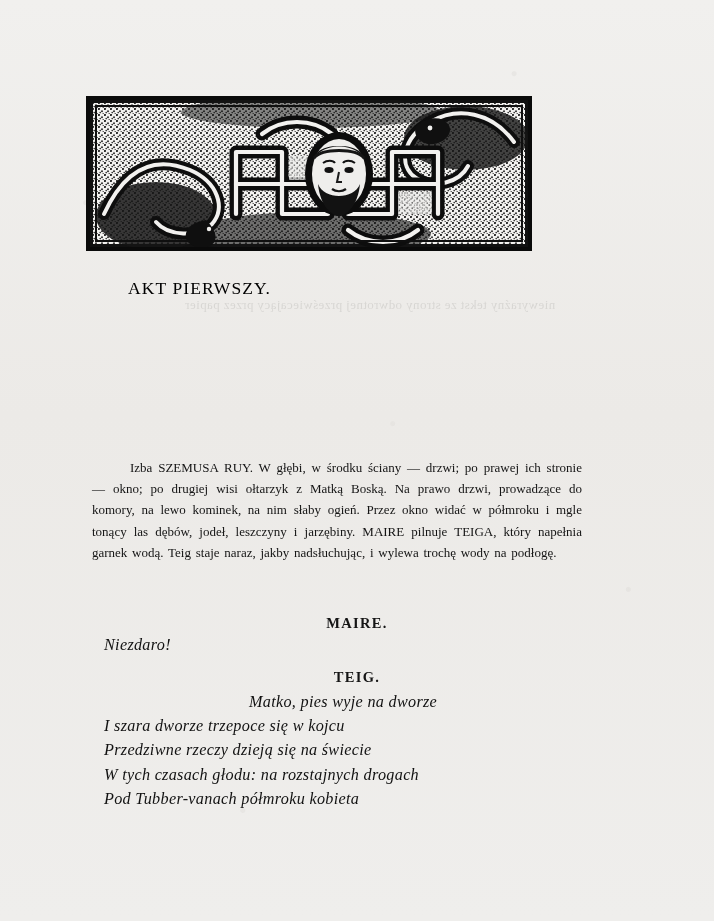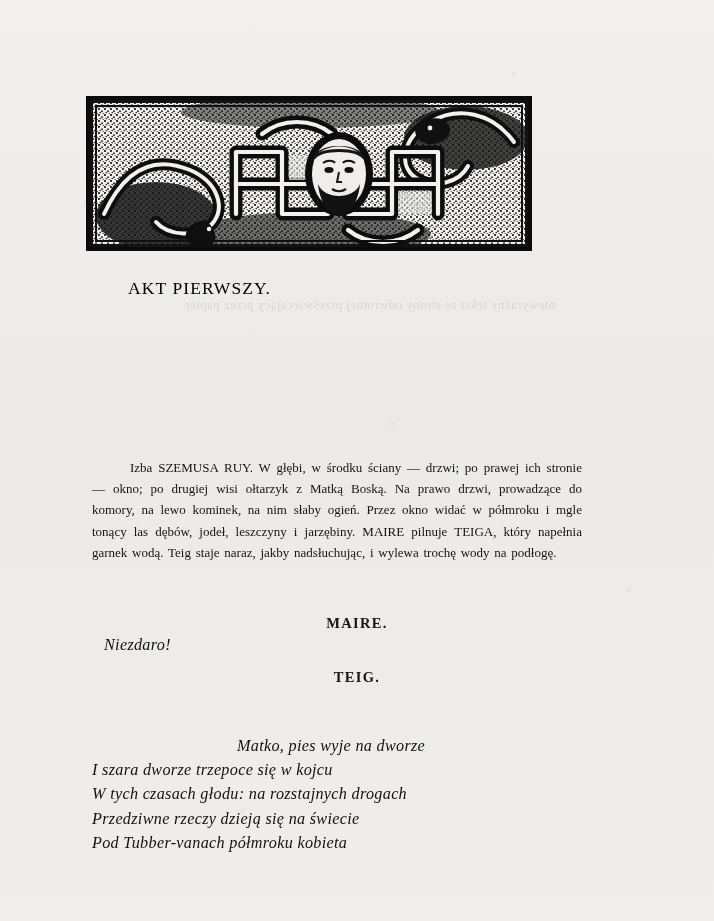--- a/index.html
+++ b/index.html
@@ -105,25 +105,24 @@
     font-size: 16.2px;
     color: #121212;
     letter-spacing: .3px;
   }
   .maire-line {
     left: 104px;
     top: 636px;
     font-size: 16.2px;
   }
   .teig-verse {
-    left: 92px;
+    left: 104px;
     top: 690px;
     width: 520px;
     line-height: 24.2px;
-    margin-top: 44px;
   }
   .teig-verse .indent {
     display: block;
     padding-left: 145px;
   }
   .teig-verse .vline {
     display: block;
     white-space: pre;
   }
 </style>
@@ -225,18 +224,18 @@
 
   <div class="stage-direction">Izba SZEMUSA RUY.  W głębi, w środku ściany — drzwi; po prawej ich stronie — okno; po drugiej wisi ołtarzyk z Matką Boską. Na prawo drzwi, prowadzące do komory, na lewo kominek, na nim słaby ogień.  Przez okno widać w półmroku  i mgle  tonący las dębów,  jodeł, leszczyny i jarzębiny.  MAIRE pilnuje TEIGA, który napełnia garnek wodą.  Teig staje naraz, jakby nadsłuchując, i wylewa trochę wody na podłogę.</div>
 
   <div class="speaker speaker-maire">MAIRE.</div>
   <div class="speech maire-line">Niezdaro!</div>
 
   <div class="speaker speaker-teig">TEIG.</div>
   <div class="speech teig-verse">
     <span class="vline indent">Matko, pies wyje na dworze</span>
     <span class="vline">I szara dworze trzepoce się w kojcu</span>
+    <span class="vline">Przedziwne rzeczy dzieją się na świecie</span>
     <span class="vline">W tych czasach głodu: na rozstajnych drogach</span>
-    <span class="vline">Przedziwne rzeczy dzieją się na świecie</span>
     <span class="vline">Pod Tubber-vanach półmroku kobieta</span>
   </div>
 
 </div>
 
 </body></html>

